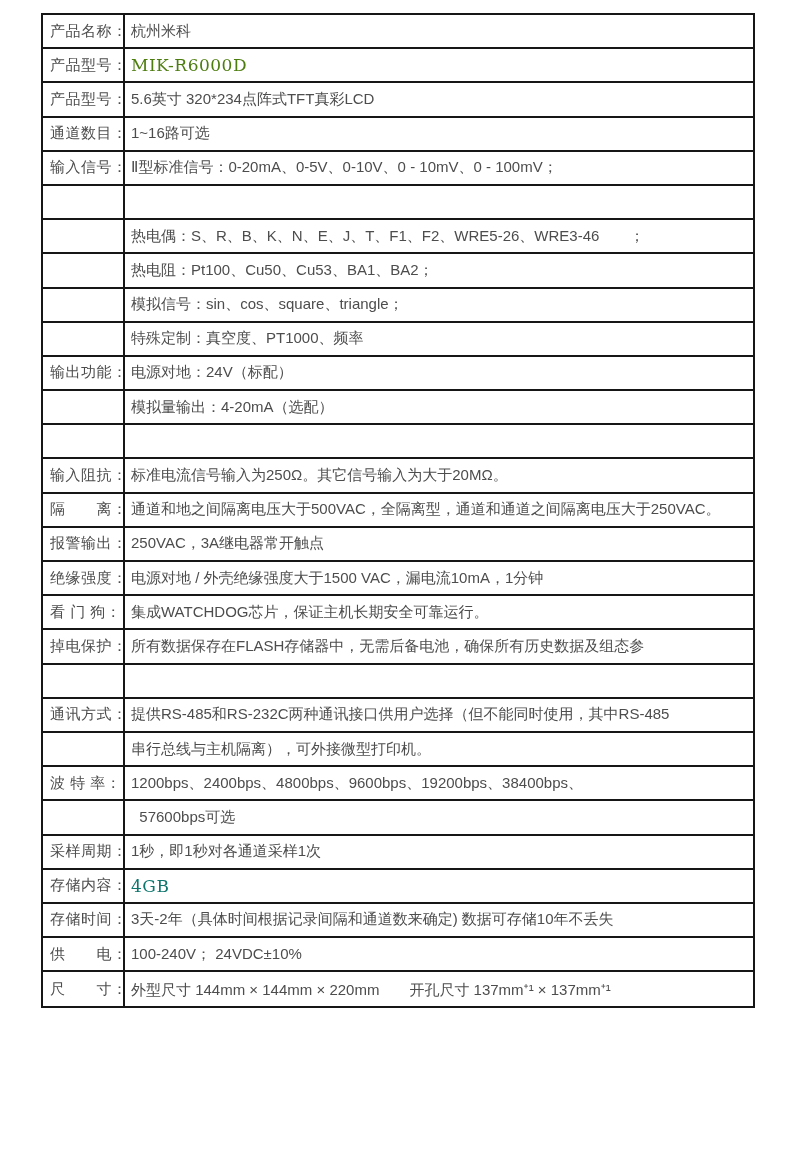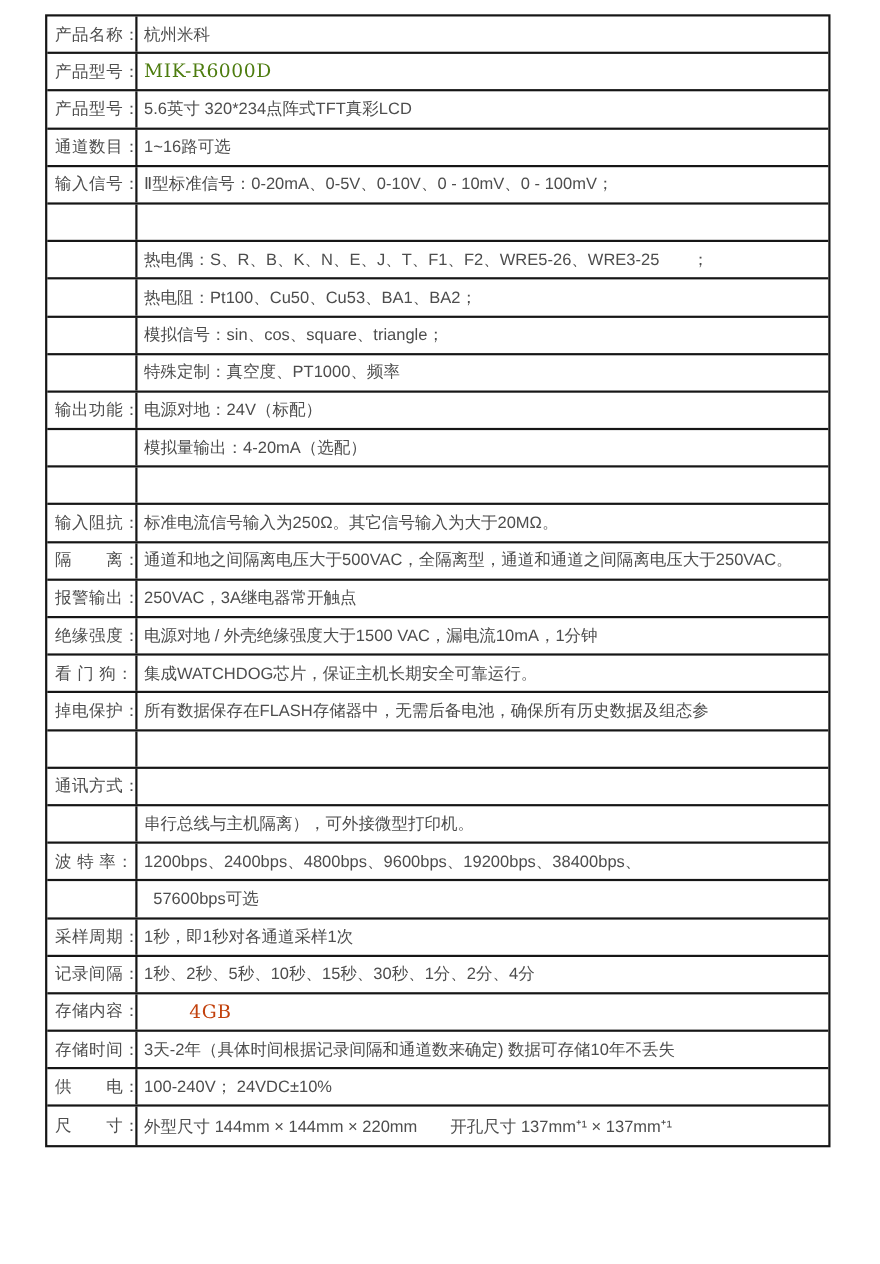--- a/index.html
+++ b/index.html
@@ -46,22 +46,21 @@
     flex: 1 1 auto;
     padding-left: 6px;
   }
   .cell.value.serif {
     font-family: "DejaVu Serif", "Liberation Serif", serif;
     font-size: 17px;
     letter-spacing: 0.5px;
     color: #4d7c0f;
   }
   .cell.value.grey {
-    color: #c2410c;
-    margin-left: 41px;
+    color: #0f766e;
   }
 </style>
 </head>
 <body>
 
 <div class="spec-table">
   <div class="row">
     <div class="cell label">产品名称：</div>
     <div class="cell value">杭州米科</div>
   </div>
@@ -85,21 +84,21 @@
     <div class="cell label">输入信号：</div>
     <div class="cell value">Ⅱ型标准信号：0-20mA、0-5V、0-10V、0 - 10mV、0 - 100mV；</div>
   </div>
 
   <div class="row">
     <div class="cell label"></div>
   </div>
 
   <div class="row">
     <div class="cell label"></div>
-    <div class="cell value">热电偶：S、R、B、K、N、E、J、T、F1、F2、WRE5-26、WRE3-25　　；</div>
+    <div class="cell value">热电偶：S、R、B、K、N、E、J、T、F1、F2、WRE5-26、WRE3-46　　；</div>
   </div>
 
   <div class="row">
     <div class="cell label"></div>
     <div class="cell value">热电阻：Pt100、Cu50、Cu53、BA1、BA2；</div>
   </div>
 
   <div class="row">
     <div class="cell label"></div>
     <div class="cell value">模拟信号：sin、cos、square、triangle；</div>
@@ -155,20 +154,21 @@
     <div class="cell label">掉电保护：</div>
     <div class="cell value">所有数据保存在FLASH存储器中，无需后备电池，确保所有历史数据及组态参</div>
   </div>
 
   <div class="row">
     <div class="cell label"></div>
   </div>
 
   <div class="row">
     <div class="cell label">通讯方式：</div>
+    <div class="cell value">提供RS-485和RS-232C两种通讯接口供用户选择（但不能同时使用，其中RS-485</div>
   </div>
 
   <div class="row">
     <div class="cell label"></div>
     <div class="cell value">串行总线与主机隔离），可外接微型打印机。</div>
   </div>
 
   <div class="row">
     <div class="cell label">波 特 率：</div>
     <div class="cell value">1200bps、2400bps、4800bps、9600bps、19200bps、38400bps、</div>
@@ -177,24 +177,20 @@
   <div class="row">
     <div class="cell label"></div>
     <div class="cell value">  57600bps可选</div>
   </div>
 
   <div class="row">
     <div class="cell label">采样周期：</div>
     <div class="cell value">1秒，即1秒对各通道采样1次</div>
   </div>
 
-  <div class="row">
-    <div class="cell label">记录间隔：</div>
-    <div class="cell value">1秒、2秒、5秒、10秒、15秒、30秒、1分、2分、4分</div>
-  </div>
 
   <div class="row">
     <div class="cell label">存储内容：</div>
     <div class="cell value serif grey">4GB</div>
   </div>
 
   <div class="row">
     <div class="cell label">存储时间：</div>
     <div class="cell value">3天-2年（具体时间根据记录间隔和通道数来确定) 数据可存储10年不丢失</div>
   </div>

